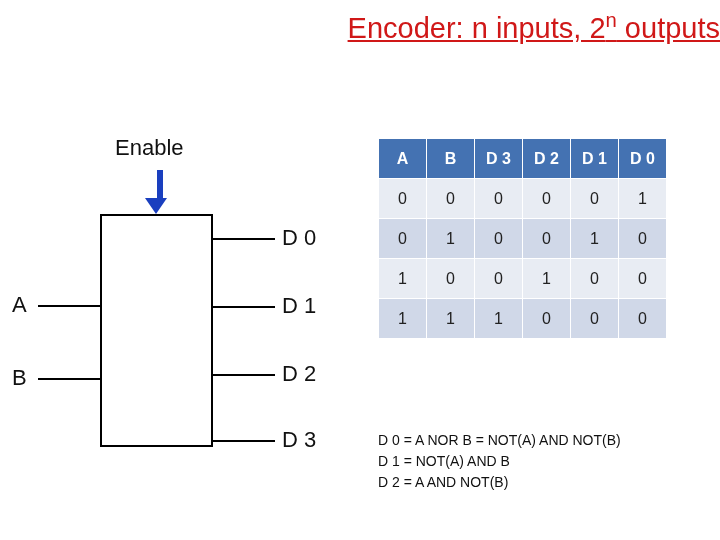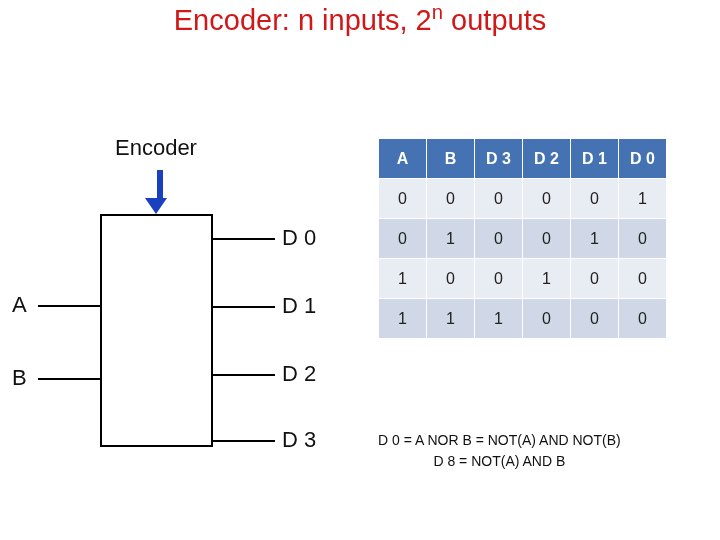--- a/index.html
+++ b/index.html
@@ -5,26 +5,27 @@
   * { box-sizing: border-box; margin: 0; padding: 0; }
   body {
     width: 720px;
     height: 540px;
     background: #fff;
     font-family: "Comic Sans MS", "Comic Sans", cursive, sans-serif;
     position: relative;
     overflow: hidden;
   }
   .title {
-    text-align: center;
+    text-align: right;
     color: #d01818;
     font-size: 29px;
     line-height: 1.25;
-    padding-top: 0;
+    padding-top: 8px;
     font-weight: 400;
+    text-decoration: underline;
   }
   .sup { font-size: 0.7em; vertical-align: super; }
   .diagram {
     position: absolute;
     left: 20px;
     top: 130px;
     width: 330px;
     height: 380px;
   }
   .enable-label {
@@ -95,32 +96,31 @@
   .truth tr:nth-child(even) td { background: #d0d8e8; }
   .truth td:first-child, .truth td:nth-child(2) { font-weight: 400; }
   .eqs {
     position: absolute;
     left: 378px;
     top: 430px;
     font-family: Verdana, Arial, sans-serif;
     font-size: 14px;
     line-height: 1.5;
     color: #111;
-    text-align: center;
   }
 </style>
 </head>
 <body>
 
 <div class="title">
   <span>Encoder: n inputs, 2</span><span class="sup">n</span><span> outputs</span><br>
 </div>
 
 <div class="diagram">
-  <div class="enable-label">Encoder</div>
+  <div class="enable-label">Enable</div>
   <div class="arrow-down">
     <div class="shaft"></div>
       <div class="head"></div>
   </div>
   <div class="block"></div>
 
   <div class="wire wA" style="top:175px"></div>
   <div class="sig-label" style="left:-8px; top:162px">A</div>
 
   <div class="wire wB" style="top:248px"></div>
@@ -181,14 +181,15 @@
       <td>1</td>
       <td>0</td>
       <td>0</td>
       <td>0</td>
     </tr>
   </tbody>
 </table>
 
 <div class="eqs">
   <div>D 0 = A NOR B = NOT(A) AND NOT(B)</div>
-  <div>D 8 = NOT(A) AND B</div>
+  <div>D 1 = NOT(A) AND B</div>
+  <div>D 2 = A AND NOT(B)</div>
 </div>
 
 </body></html>

